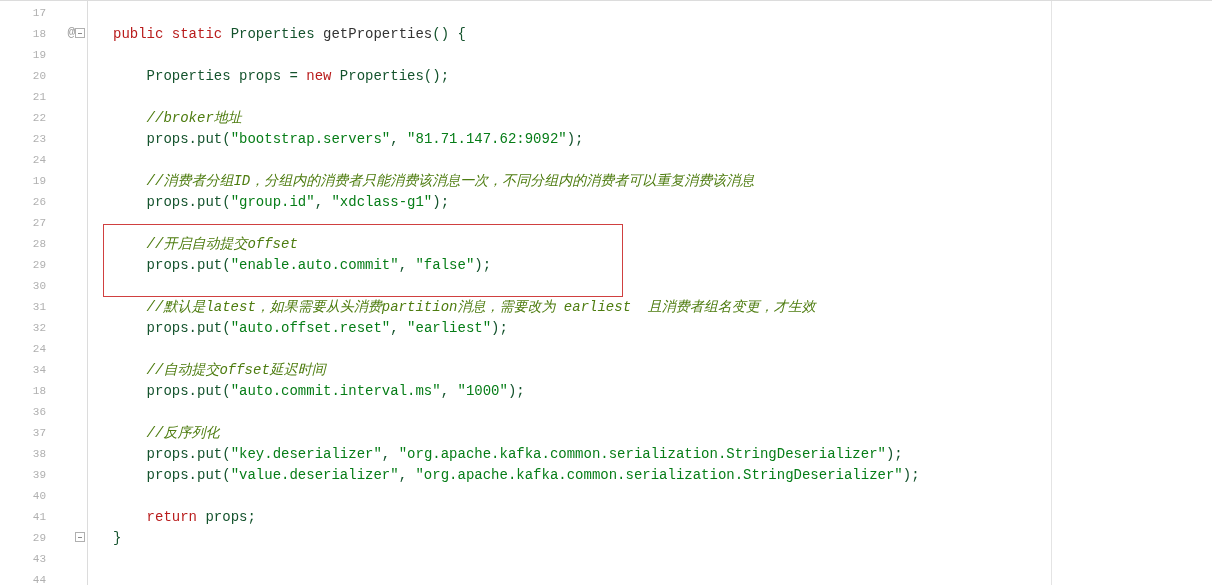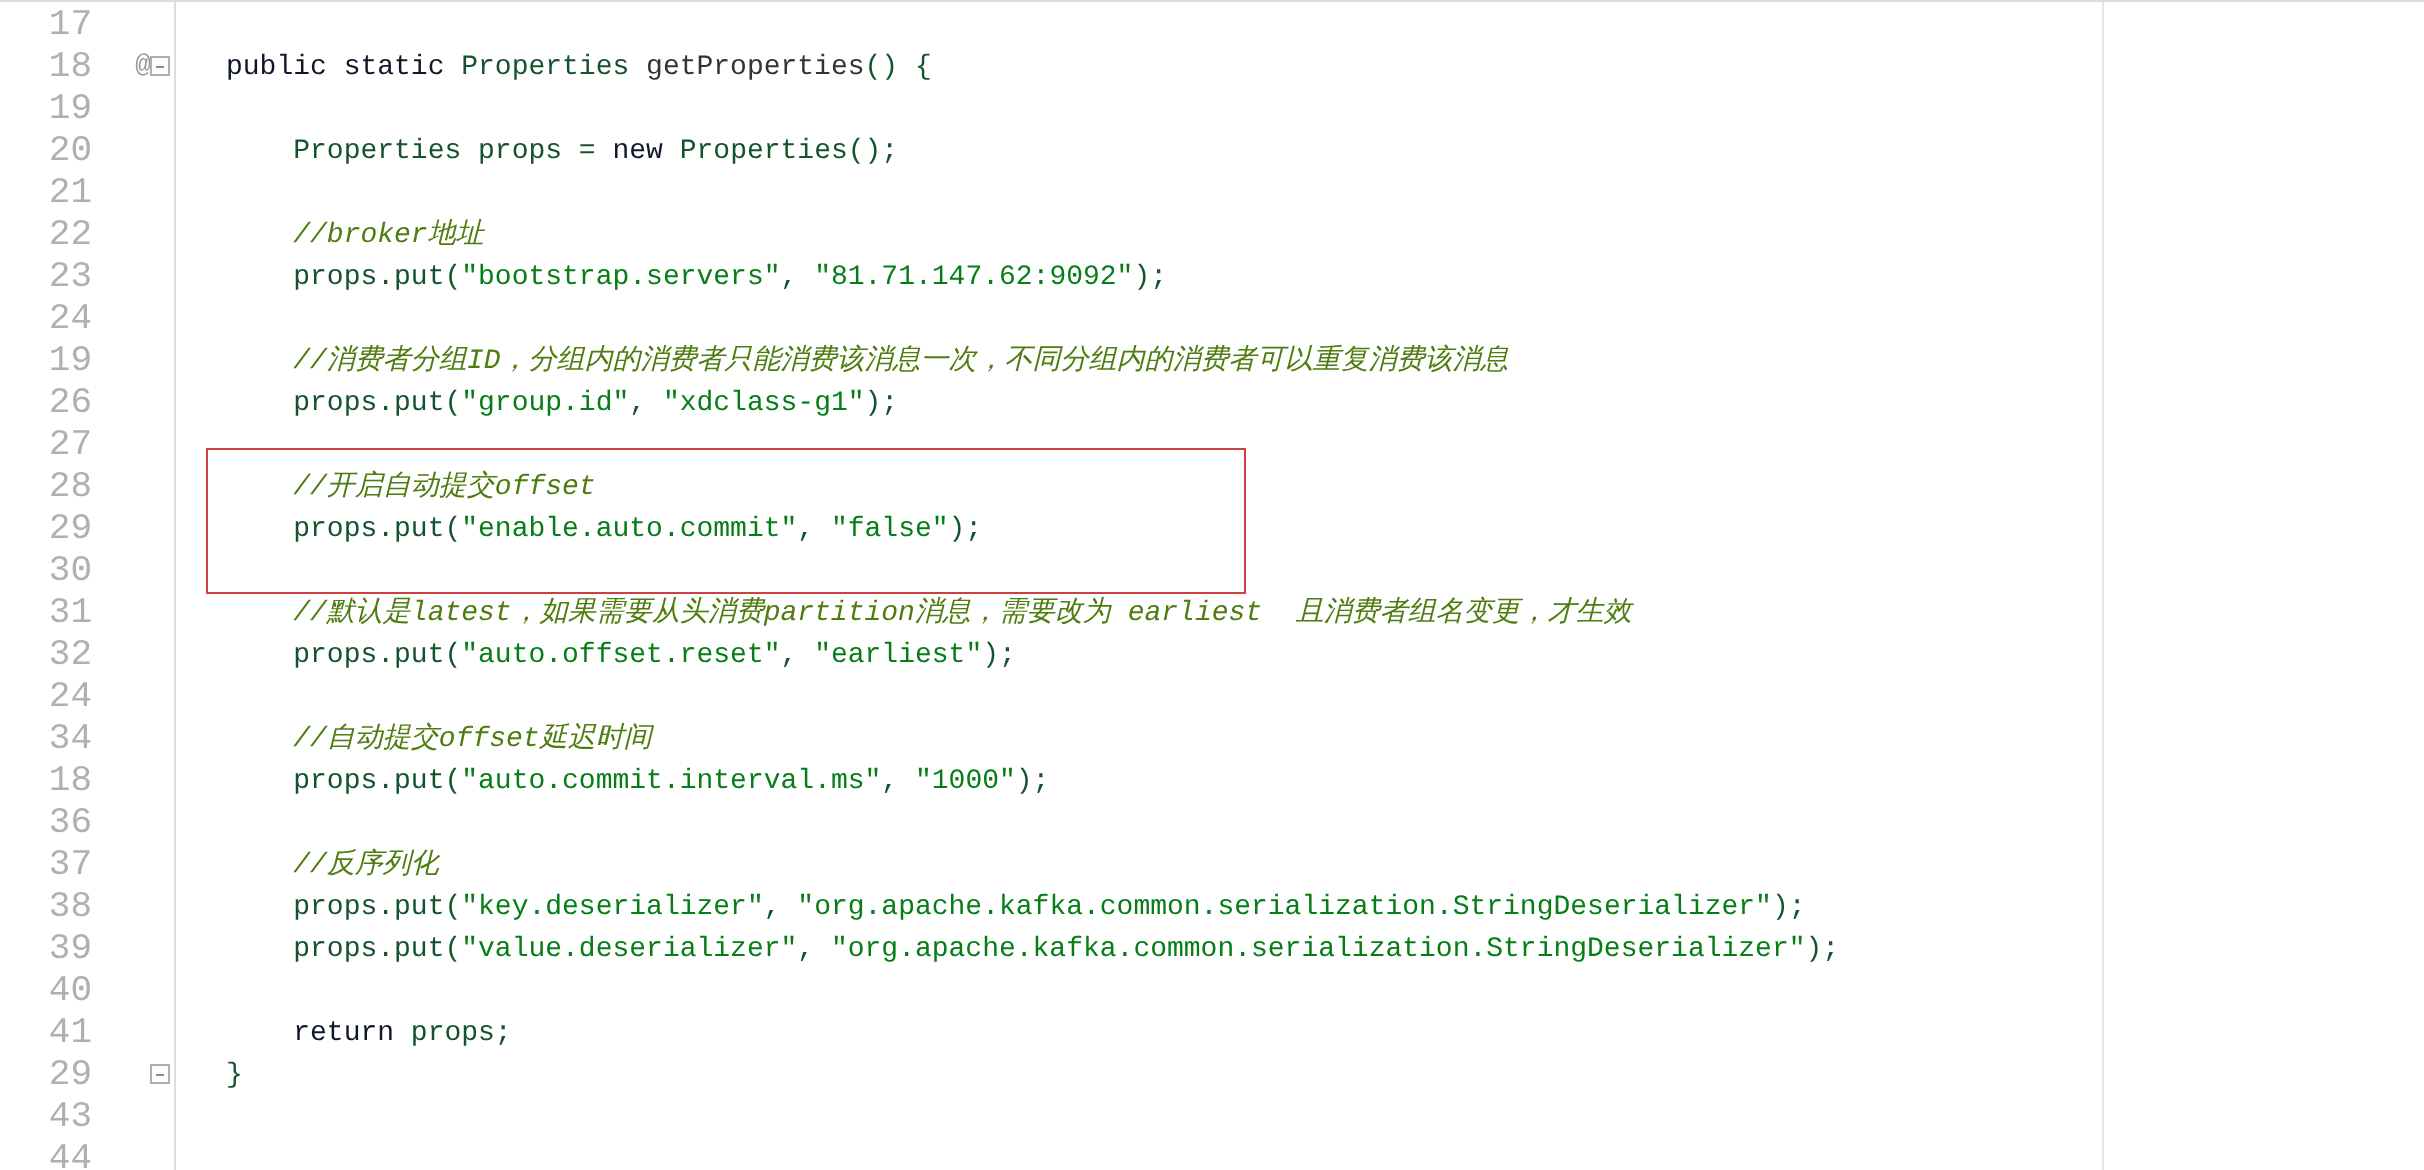--- a/index.html
+++ b/index.html
@@ -31,21 +31,21 @@
     background: #ffffff;
     border-right: none;
     padding-top: 2px;
   }
   .gutter .ln {
     height: 21px;
     line-height: 21px;
     text-align: right;
     padding-right: 10px;
     color: #b0b0b0;
-    font-size: 18px;
+    font-size: 11px;
     position: relative;
   }
 
   .extra-col {
     position: absolute;
     left: 56px; top: 0; bottom: 0;
     width: 32px;
     border-right: 1px solid #dcdcdc;
   }
   .extra-col .cell {
@@ -84,21 +84,21 @@
     position: absolute;
     left: 89px; right: 0; top: 0; bottom: 0;
     padding-top: 2px;
     padding-left: 24px;
     white-space: pre;
   }
   .code-area .line {
     height: 21px; line-height: 21px;
   }
 
-  .kw    { color: #0f172a; }
+  .kw    { color: #b91c1c; }
   .mname { color: #333; text-align: center; }
   .str   { color: #067d17; }
   .cm    { color: #4d7c0f; font-style: italic; }
   .ident { color: #14532d; }
 
   .highlight-box {
     position: absolute;
     border: 1px solid #d04040;
     z-index: 2;
     pointer-events: none;

